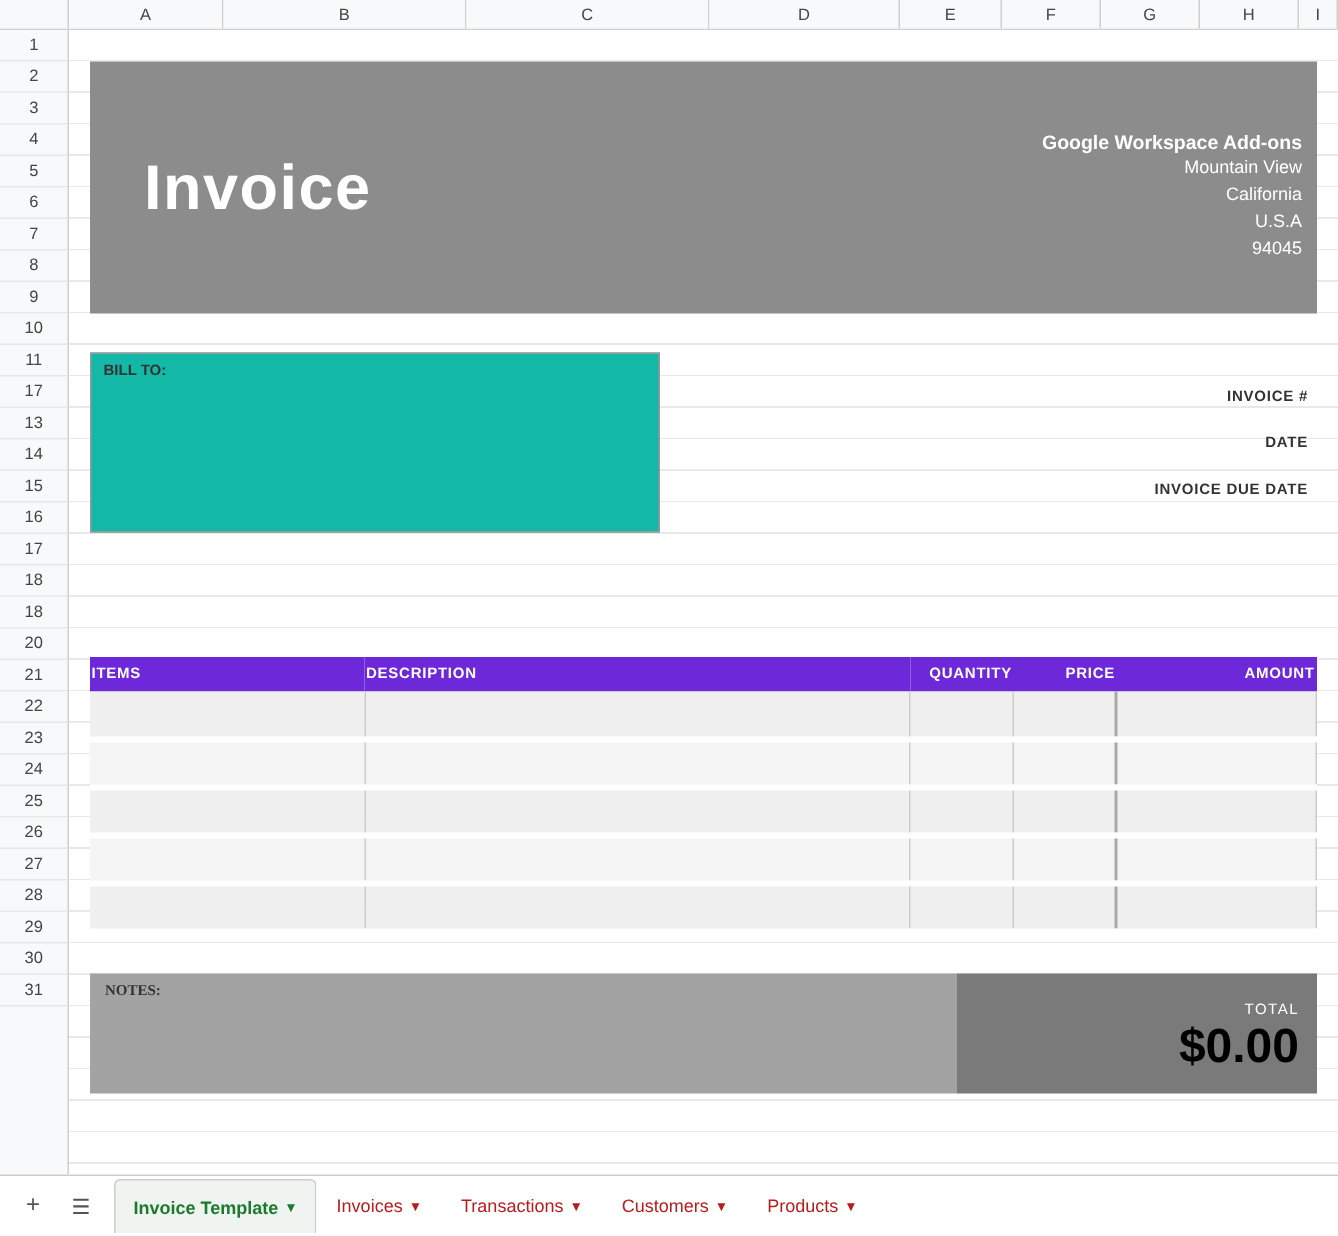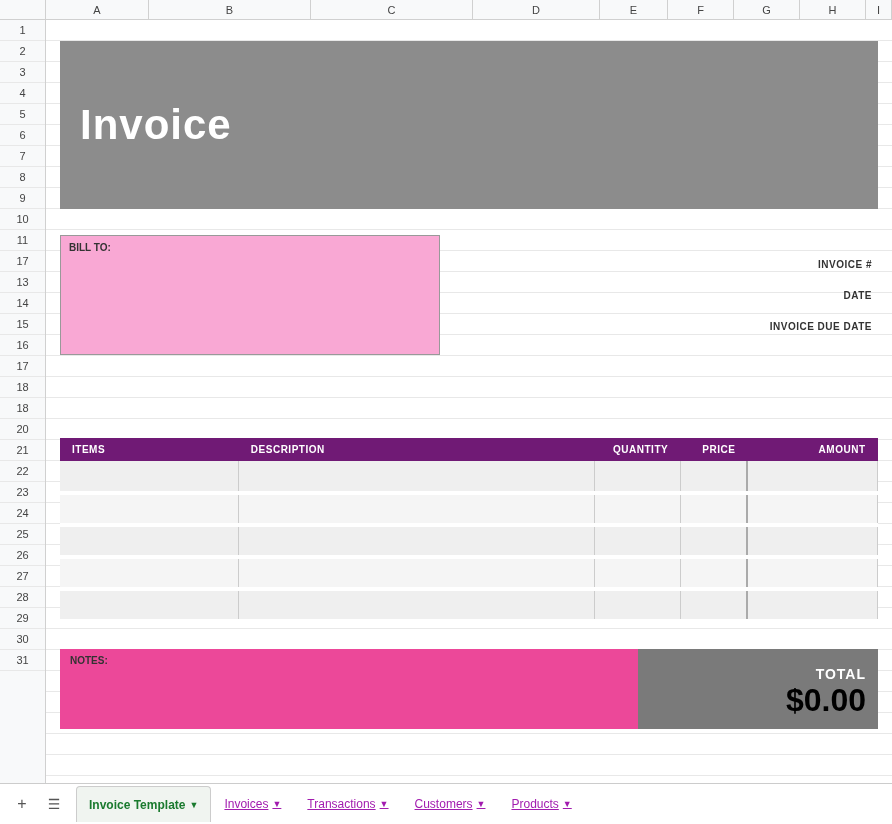--- a/index.html
+++ b/index.html
@@ -114,20 +114,21 @@
       position: relative;
       display: flex;
       align-items: stretch;
     }
 
     .invoice-title-section {
       flex: 1;
       display: flex;
       align-items: center;
       padding-left: 20px;
+      margin-left: 16px;
     }
 
     .invoice-title {
       font-size: 42px;
       font-weight: bold;
       color: #fff;
       letter-spacing: 1px;
     }
 
     .company-info {
@@ -160,21 +161,21 @@
       height: 120px;
     }
 
     .bill-to-box {
       border: 1px solid #999;
       width: 380px;
       padding: 6px 8px;
       font-size: 10px;
       font-weight: bold;
       color: #333;
-      background: #f9a8d4;
+      background: #14b8a6;
     }
 
     .invoice-meta {
       flex: 1;
       display: flex;
       flex-direction: column;
       align-items: flex-end;
       justify-content: center;
       gap: 20px;
       padding-right: 6px;
@@ -188,25 +189,25 @@
     }
 
     
     .items-table {
       width: 100%;
       border-collapse: collapse;
       margin-top: 20px;
     }
 
     .items-table th {
-      background: #701a75;
+      background: #6d28d9;
       color: #fff;
       font-size: 10px;
       font-weight: bold;
-      padding: 6px 12px;
+      padding: 6px 1px;
       text-align: left;
       letter-spacing: 0.5px;
     }
 
     .items-table th.right {
       text-align: right;
     }
 
     .items-table td {
       height: 32px;
@@ -229,23 +230,24 @@
     }
 
     
     .invoice-footer {
       display: flex;
       margin-top: 5px;
     }
 
     .notes-section {
       flex: 1;
-      background: #ec4899;
+      background: #a3a3a3;
       padding: 6px 10px;
       min-height: 80px;
+      font-family: Liberation Serif, serif;
     }
 
     .notes-label {
       font-size: 10px;
       font-weight: bold;
       color: #333;
       margin-bottom: 4px;
     }
 
     .notes-text {
@@ -258,22 +260,22 @@
       min-width: 240px;
       display: flex;
       flex-direction: column;
       align-items: flex-end;
       justify-content: center;
       padding-right: 12px;
       padding-top: 6px;
     }
 
     .total-label {
-      font-size: 14px;
-      font-weight: bold;
+      font-size: 10px;
+      font-weight: normal;
       color: #fff;
       letter-spacing: 1px;
     }
 
     .total-amount {
       font-size: 32px;
       font-weight: bold;
       color: #000000;
     }
 
@@ -330,23 +332,22 @@
 
     .tab.active {
       background: #f0f4f0;
       color: #1a7a2e;
       font-weight: 600;
       border: 1px solid #ccc;
       border-bottom: none;
     }
 
     .tab.inactive {
-      color: #a21caf;
+      color: #b91c1c;
       border: 1px solid transparent;
-      text-decoration: underline;
     }
 
     .tab-chevron {
       font-size: 9px;
       color: inherit;
     }
 
     
     .col-a { width: 46px; }
     .col-b { width: 103px; }
@@ -414,20 +415,27 @@
     <div class="grid-content">
       <div class="grid-lines"></div>
 
       <div class="invoice-area">
         <div style="padding: 0 14px; padding-top: 21px;">
 
           <div class="invoice-header">
             <div class="invoice-title-section">
               <span class="invoice-title">Invoice</span>
             </div>
+            <div class="company-info">
+              <span class="company-name">Google Workspace Add-ons</span>
+              <span class="company-detail">Mountain View</span>
+              <span class="company-detail">California</span>
+              <span class="company-detail">U.S.A</span>
+              <span class="company-detail">94045</span>
+            </div>
           </div>
 
           <div style="height: 21px;"></div>
 
           <div class="bill-section">
             <div class="bill-to-box">
               <span>BILL TO:</span>
             </div>
             <div class="invoice-meta">
               <span class="meta-label">INVOICE #</span>

